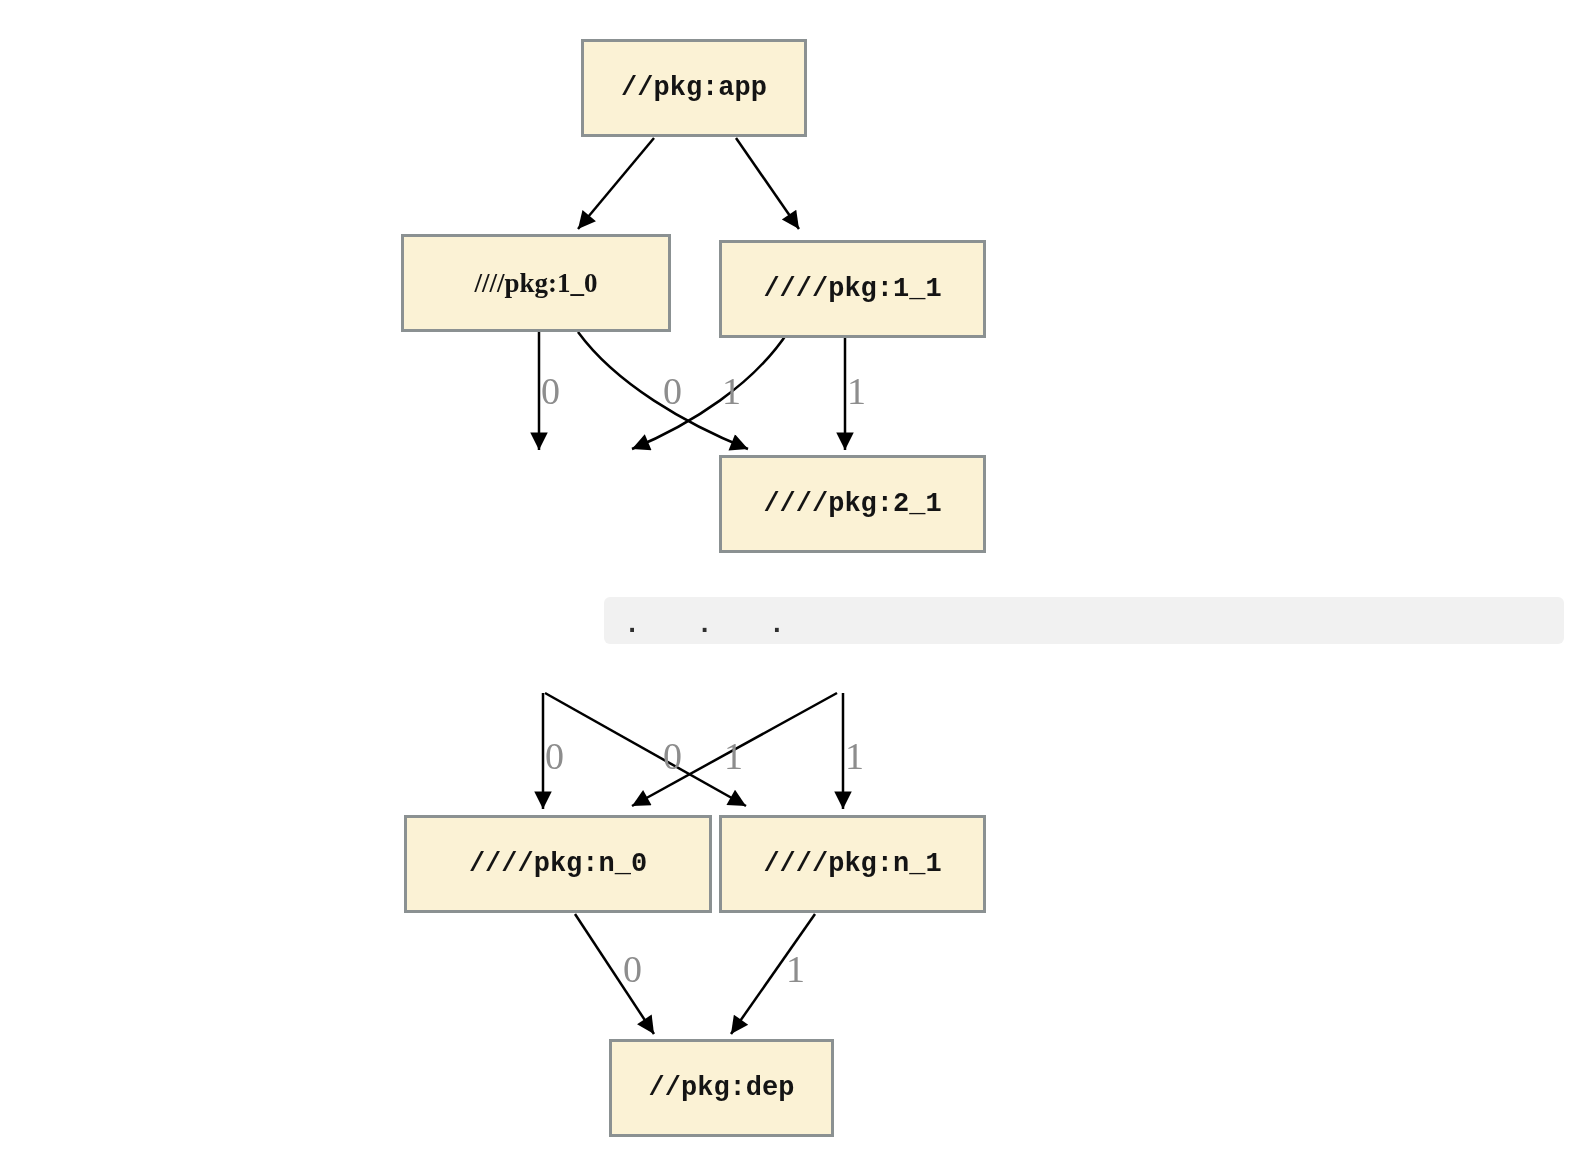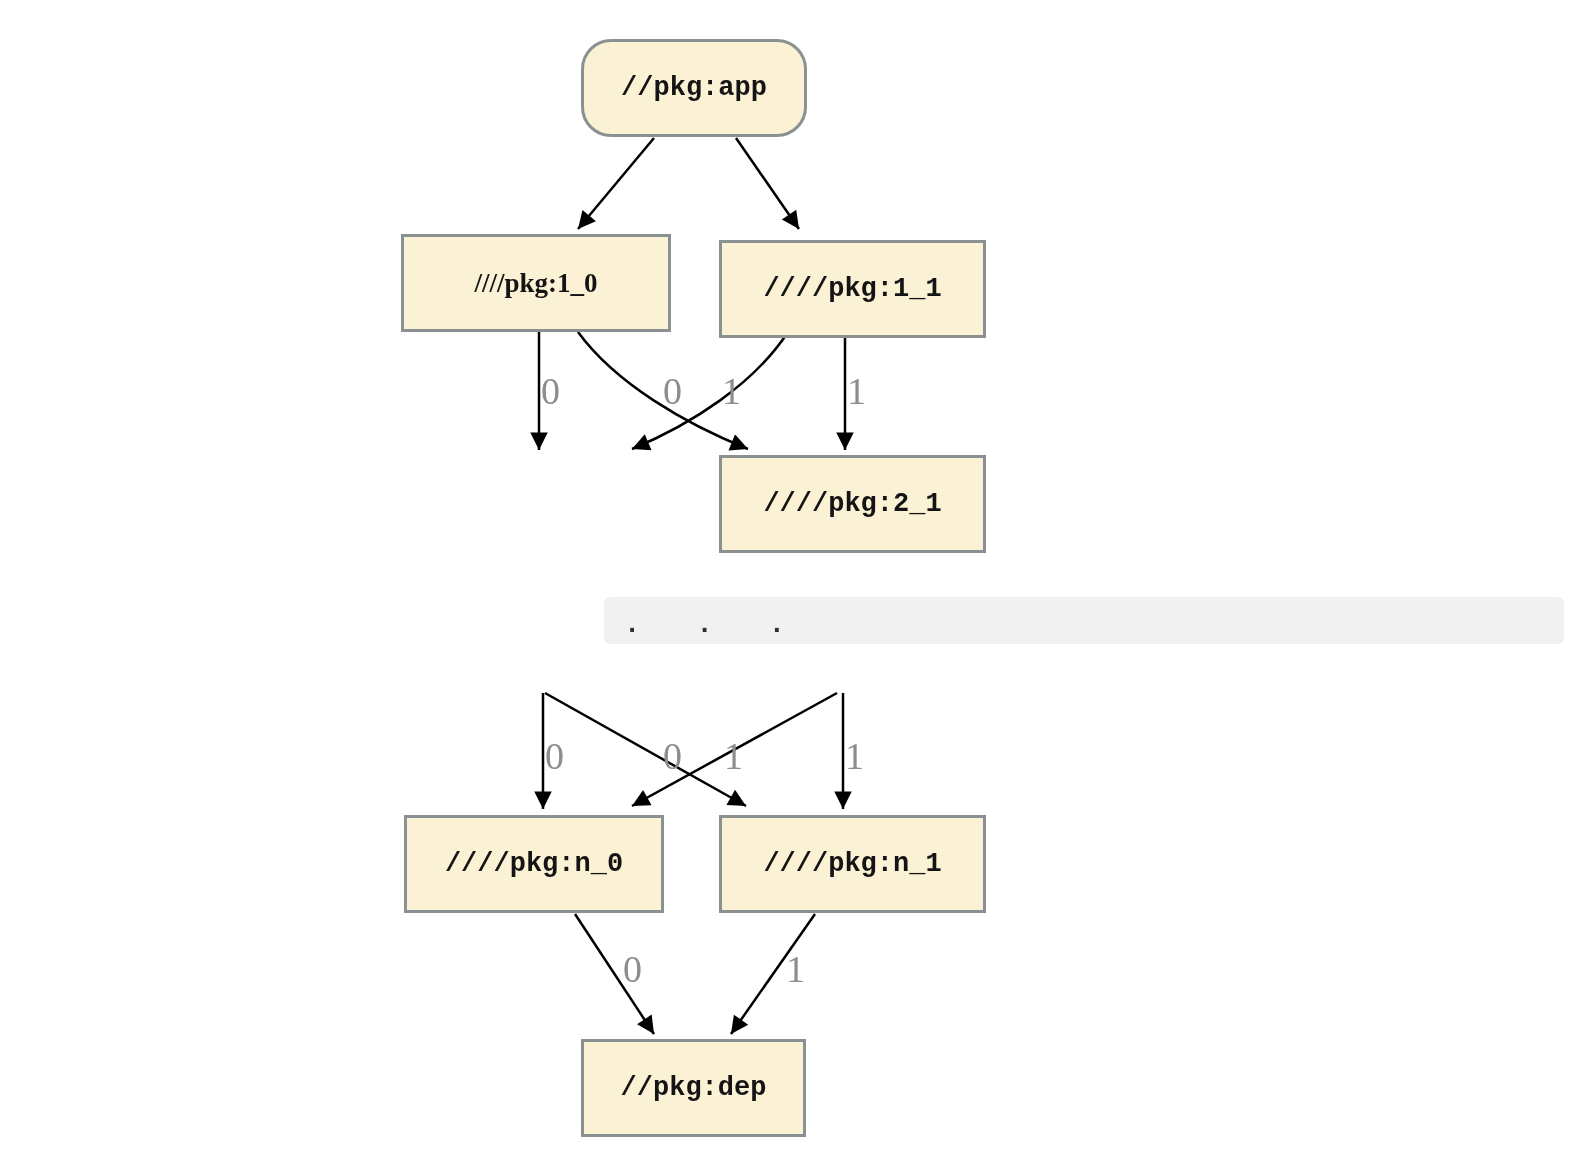--- a/index.html
+++ b/index.html
@@ -95,46 +95,46 @@
 
     <text class="edge-label" x="545" y="769">0</text>
     <text class="edge-label" x="663" y="769">0</text>
     <text class="edge-label" x="724" y="769">1</text>
     <text class="edge-label" x="845" y="769">1</text>
 
     <text class="edge-label" x="623" y="982">0</text>
     <text class="edge-label" x="786" y="982">1</text>
   </svg>
 
-  <div class="node" style="left:581px; top:39px; width:226px; height:98px;border-radius:30px;">
+  <div class="node" style="left:581px; top:39px; width:226px; height:98px;">
     <span>//pkg:app</span>
   </div>
 
   <div class="node" style="left:401px; top:234px; width:270px; height:98px;font-family:Liberation Serif, serif;">
     <span>////pkg:1_0</span>
   </div>
 
   <div class="node" style="left:719px; top:240px; width:267px; height:98px;">
     <span>////pkg:1_1</span>
   </div>
 
 
   <div class="node" style="left:719px; top:455px; width:267px; height:98px;">
     <span>////pkg:2_1</span>
   </div>
 
   <div class="band">
     <span>. . .</span>
   </div>
 
-  <div class="node" style="left:404px; top:815px; width:260px; height:98px;align-items:center;">
+  <div class="node" style="left:404px; top:815px; width:308px; height:98px;align-items:center;">
     <span>////pkg:n_0</span>
   </div>
 
   <div class="node" style="left:719px; top:815px; width:267px; height:98px;">
     <span>////pkg:n_1</span>
   </div>
 
-  <div class="node" style="left:581px; top:1039px; width:225px; height:98px;">
+  <div class="node" style="left:609px; top:1039px; width:225px; height:98px;">
     <span>//pkg:dep</span>
   </div>
 
 </div>
 
 </body></html>

